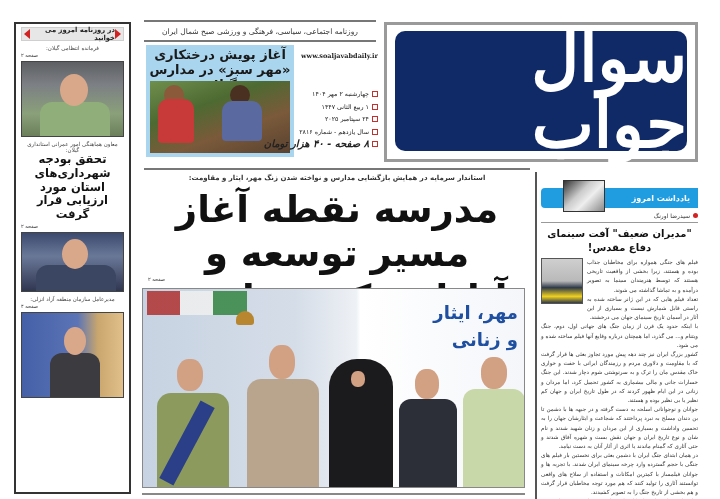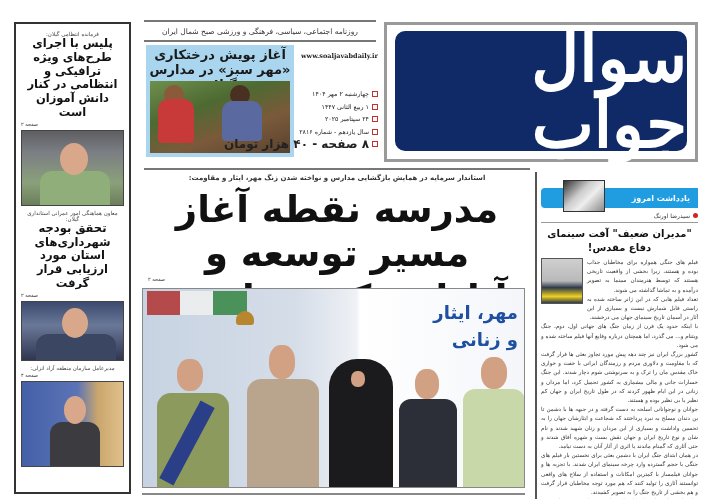--- a/index.html
+++ b/index.html
@@ -48,21 +48,21 @@
   .url-text {
     position: absolute; left: 296px; top: 52px; width: 82px;
     font-family: "DejaVu Serif", serif; font-size: 6.5px; font-weight: bold; color: #222;
     direction: ltr; text-align: right;
   }
   .info-list { position: absolute; left: 296px; top: 88px; width: 82px; list-style: none; }
   .info-list li {
     font-size: 6.3px; color: #222; line-height: 12.5px; display: flex; align-items: center; gap: 3px;
     white-space: nowrap;
   }
-  .info-list li.bold { font-weight: bold; font-size: 12px; }
+  .info-list li.bold { font-weight: bold; font-size: 10px; font-style: italic; }
   .bullet { width: 6px; height: 6px; border: 1px solid #c23030; display: inline-block; flex: none; }
 
   
   .left-col {
     position: absolute; left: 14px; top: 22px; width: 117px; height: 472px;
     border: 2px solid #333; background: #fff; padding: 3px 5px;
   }
   .left-header {
     height: 14px; background: #e7e7e7; border: 1px solid #cfcfcf;
     font-size: 6.8px; font-weight: bold; color: #222;
@@ -177,24 +177,28 @@
       <span class="bullet"></span>
       <span>سال یازدهم - شماره ۲۸۱۶</span>
     </li>
   <li class="bold">
       <span class="bullet"></span>
       <span>۸ صفحه - ۴۰ هزار تومان</span>
     </li>
 </ul>
 
 <div class="left-col">
+  <div class="left-header">
+    <span class="tri tri-l"></span>
+    <span>در روزنامه امروز می خوانید</span>
+    <span class="tri tri-r"></span>
+  </div>
 
   <div>
     <div class="kicker">فرمانده انتظامی گیلان:</div>
-    <div class="left-head">پلیس با اجرای طرح‌های ویژه ترافیکی و انتظامی در کنار دانش آموزان است</div>
     <div class="left-page">صفحه ۲</div>
     <div class="left-photo ph1">
       <div class="suit" style="left:18px; top:40px; width:70px; height:40px; background:#8fae7a;"></div>
       <div class="face" style="left:38px; top:12px; width:28px; height:32px;"></div>
     </div>
   </div>
 
   <div>
     <div class="kicker">معاون هماهنگی امور عمرانی استانداری گیلان:</div>
     <div class="left-head">تحقق بودجه شهرداری‌های استان مورد ارزیابی قرار گرفت</div>

